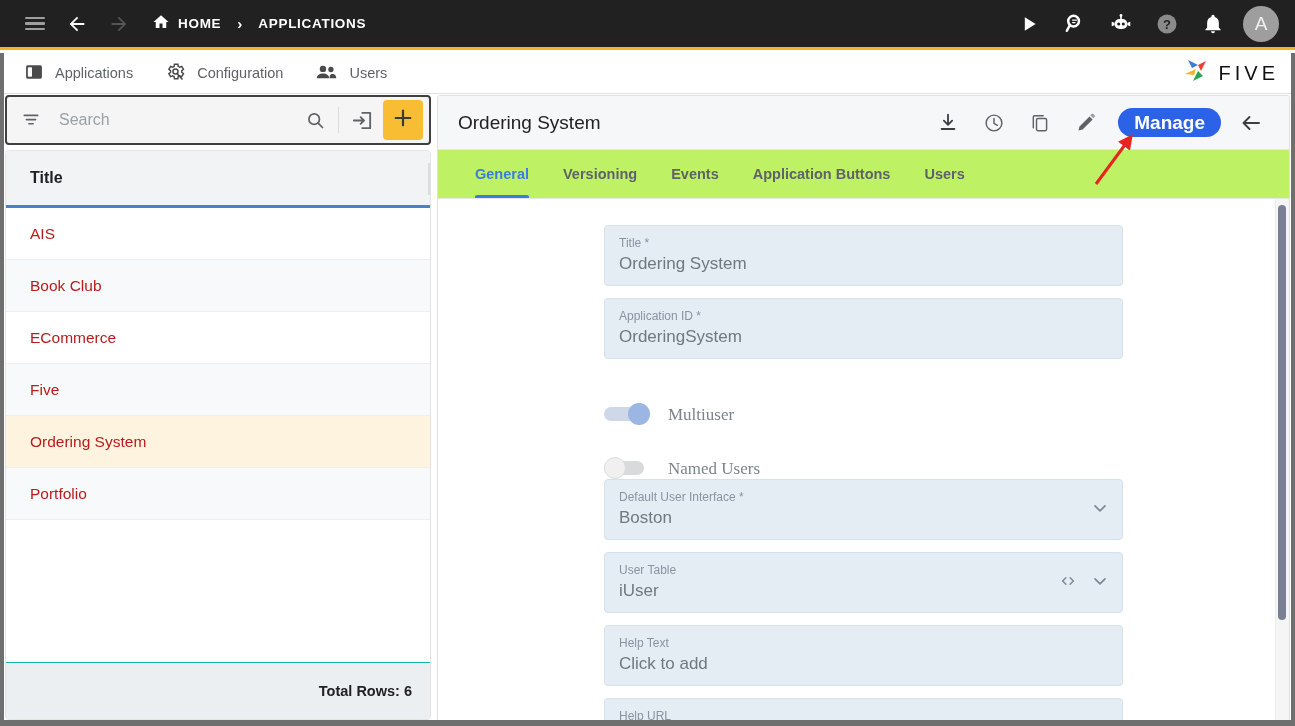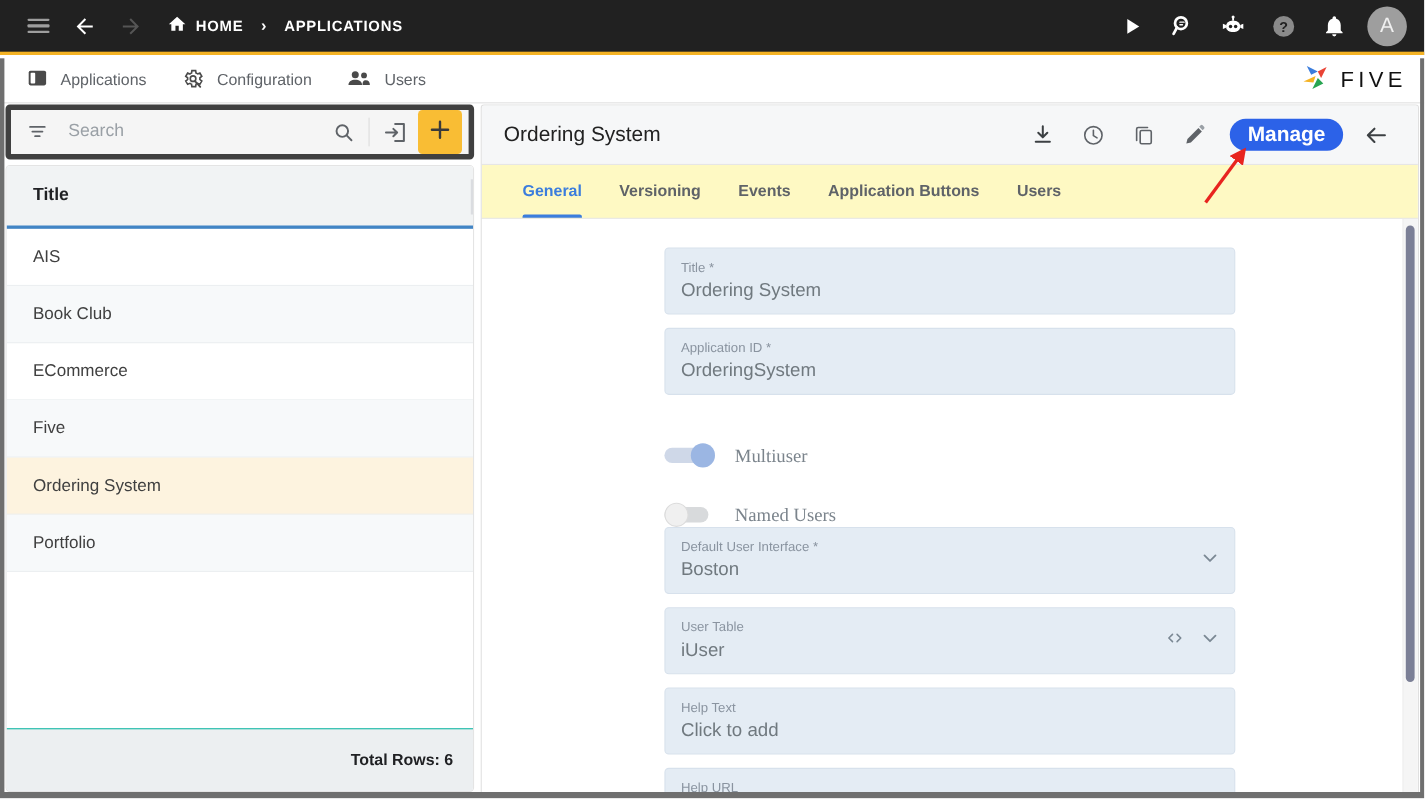--- a/index.html
+++ b/index.html
@@ -81,21 +81,21 @@
   }
 
   
   .leftpanel {
     position: absolute; top: 95px; left: 5px;
     width: 426px; height: 625px;
     display: flex; flex-direction: column;
   }
   .searchbar {
     height: 50px; background: #f5f5f5;
-    border: 5px solid #404040; border-radius: 4px;
+    border: 2px solid #404040; border-radius: 4px;
     display: flex; align-items: center; padding: 0 4px 0 14px;
     margin-bottom: 5px;
   }
   .filter-icon { width: 22px; display: flex; align-items: center; cursor: pointer; }
   .search-input {
     flex: 1; border: none; background: transparent; outline: none;
     font-size: 16px; color: #5f6368; padding-left: 16px;
     font-family: "Liberation Sans", sans-serif;
   }
   .search-input::placeholder { color: #9aa0a6; }
@@ -119,21 +119,21 @@
     border-bottom: 3px solid #4285c5;
     position: relative;
   }
   .head-resizer {
     position: absolute; right: 0; top: 12px;
     width: 2px; height: 32px; background: #dadce0;
   }
   .rows { flex: 1; overflow: hidden; }
   .row {
     height: 52px; display: flex; align-items: center;
-    padding: 0 24px; font-size: 15.5px; color: #404040;
+    padding: 0 24px; font-size: 15.5px; color: #b91c1c;
     border-bottom: 1px solid #eceff1; cursor: pointer;
   }
   .row.alt { background: #f7f9fa; }
   .row.sel { background: #fdf3df; }
   .list-foot {
     height: 57px; background: #eceff1;
     display: flex; align-items: center; justify-content: flex-end;
     padding: 16px 18px; font-size: 14.5px; font-weight: bold; color: #202124;
     border-top: 1px solid #14b8a6;
   }
@@ -158,21 +158,21 @@
   }
   .manage-btn {
     background: #2c62e8; color: #fff; border: none; border-radius: 16px;
     height: 29px; padding: 0 16px; font-size: 19px; font-weight: bold;
     cursor: pointer; margin: 0 6px 0 8px;
     font-family: "Liberation Sans", sans-serif;
   }
 
   .tabstrip {
     height: 49px; display: flex; align-items: stretch;
-    padding-left: 20px; border-bottom: 1px solid #e6e6e6; background: #fef9c3; text-align: right;
+    padding-left: 20px; border-bottom: 1px solid #e6e6e6; background: #bef264; text-align: right;
   }
   .tab {
     display: flex; align-items: center; padding: 0 17px;
     font-size: 14.5px; font-weight: bold; color: #5f6368;
     cursor: pointer; position: relative;
   }
   .tab.active { color: #3b7ddd; }
   .tab.active::after {
     content: ""; position: absolute; left: 17px; right: 17px; bottom: 0;
     height: 3px; background: #3b7ddd; border-radius: 2px 2px 0 0;

